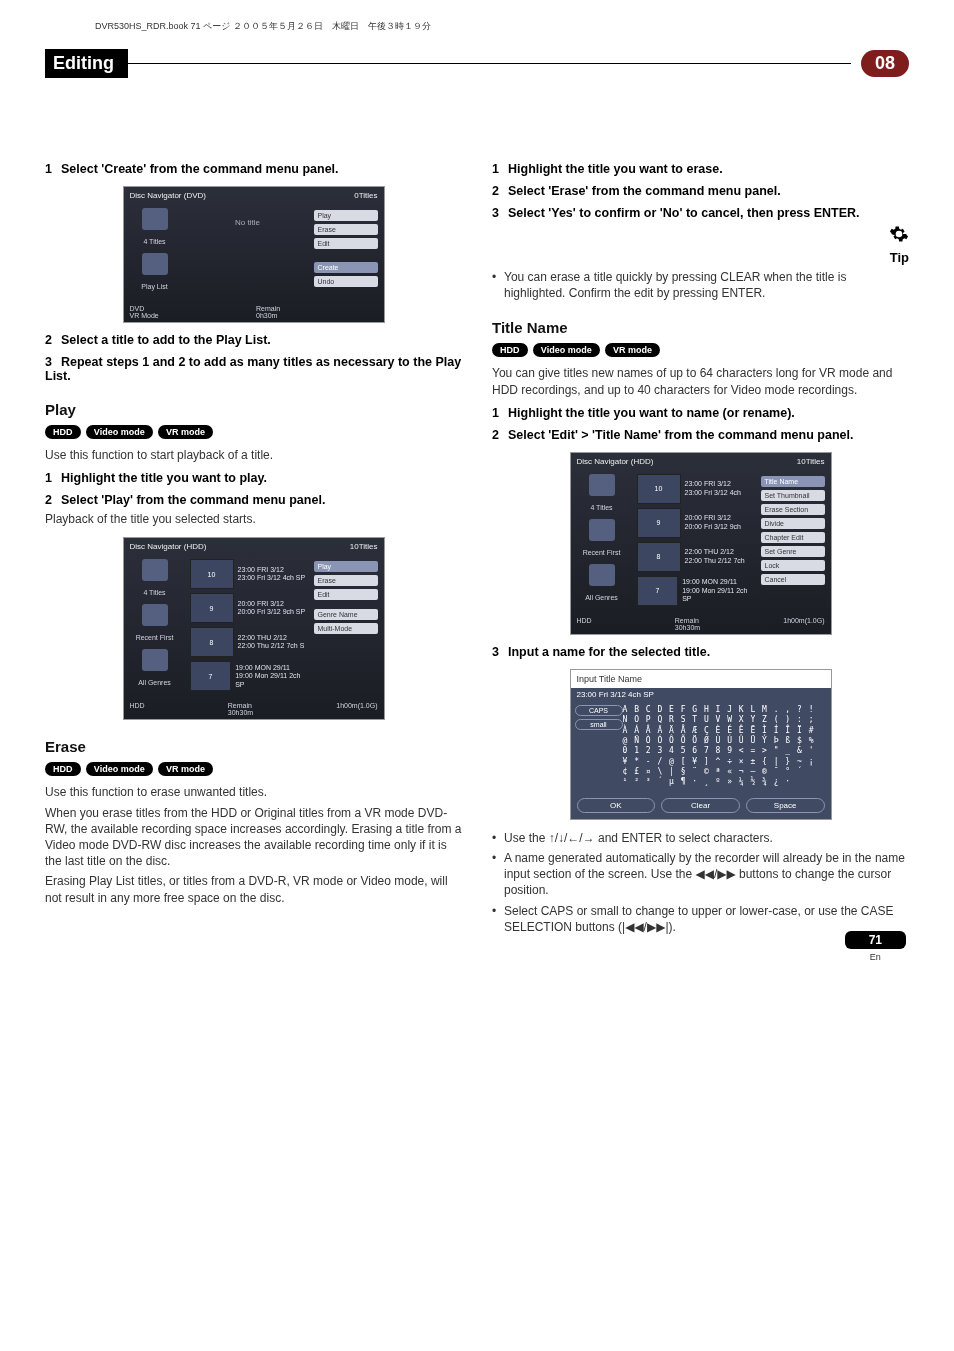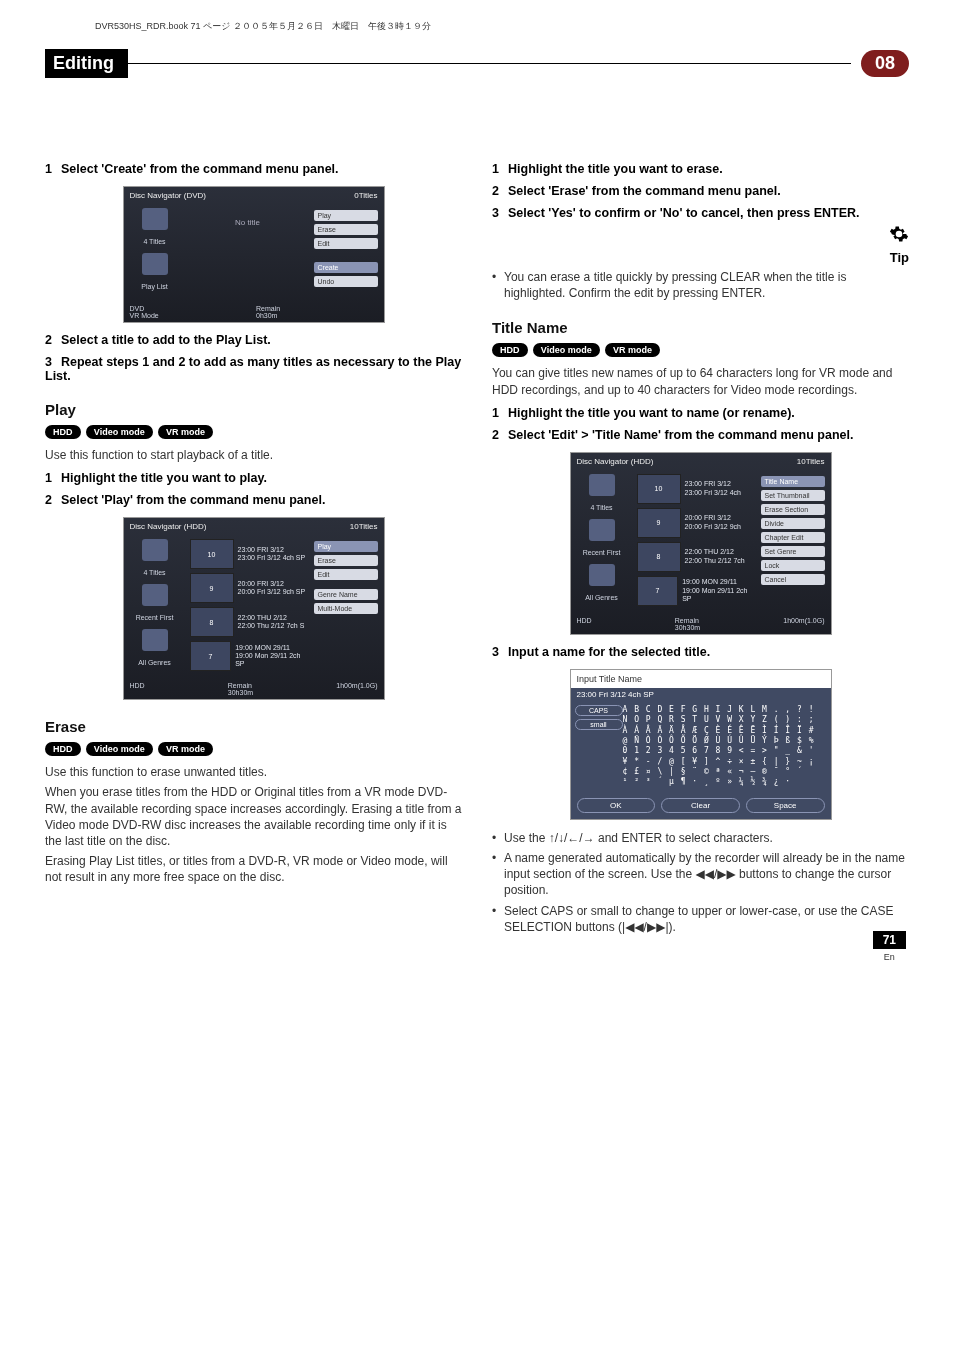--- a/index.html
+++ b/index.html
@@ -236,22 +236,22 @@
     position:absolute;
     bottom: 6px;
     right: 48px;
     text-align:center;
   }
   .pn-badge {
     background:#000;
     color:#fff;
     font-weight:bold;
     font-size:12px;
-    border-radius:0;
-    padding:2px 10px;
+    border-radius:6px;
+    padding:2px 24px;
     display:block;
   }
   .pn-en { font-size:9px; color:#333; }
 </style>
 </head>
 <body>
 
 <div class="page">
 
   <div class="header-info">DVR530HS_RDR.book  71 ページ  ２００５年５月２６日　木曜日　午後３時１９分</div>
@@ -305,20 +305,21 @@
 
       <div class="heading">Play</div>
       <div class="mode-badges">
         <span class="badge">HDD</span>
         <span class="badge">Video mode</span>
         <span class="badge">VR mode</span>
       </div>
       <div class="body-text">Use this function to start playback of a title.</div>
       <div class="step"><span class="num">1</span><span>Highlight the title you want to play.</span></div>
       <div class="step"><span class="num">2</span><span>Select 'Play' from the command menu panel.</span></div>
+      <div class="body-text">Playback of the title you selected starts.</div>
 
       <div class="screenshot">
         <div class="sc-head">
           <span>Disc Navigator (HDD)</span>
           <span>10Titles</span>
         </div>
         <div class="sc-body">
           <div class="sc-side">
             <div><div class="sc-icon"></div><span>4 Titles</span></div>
             <div><div class="sc-icon"></div><span>Recent First</span></div>

